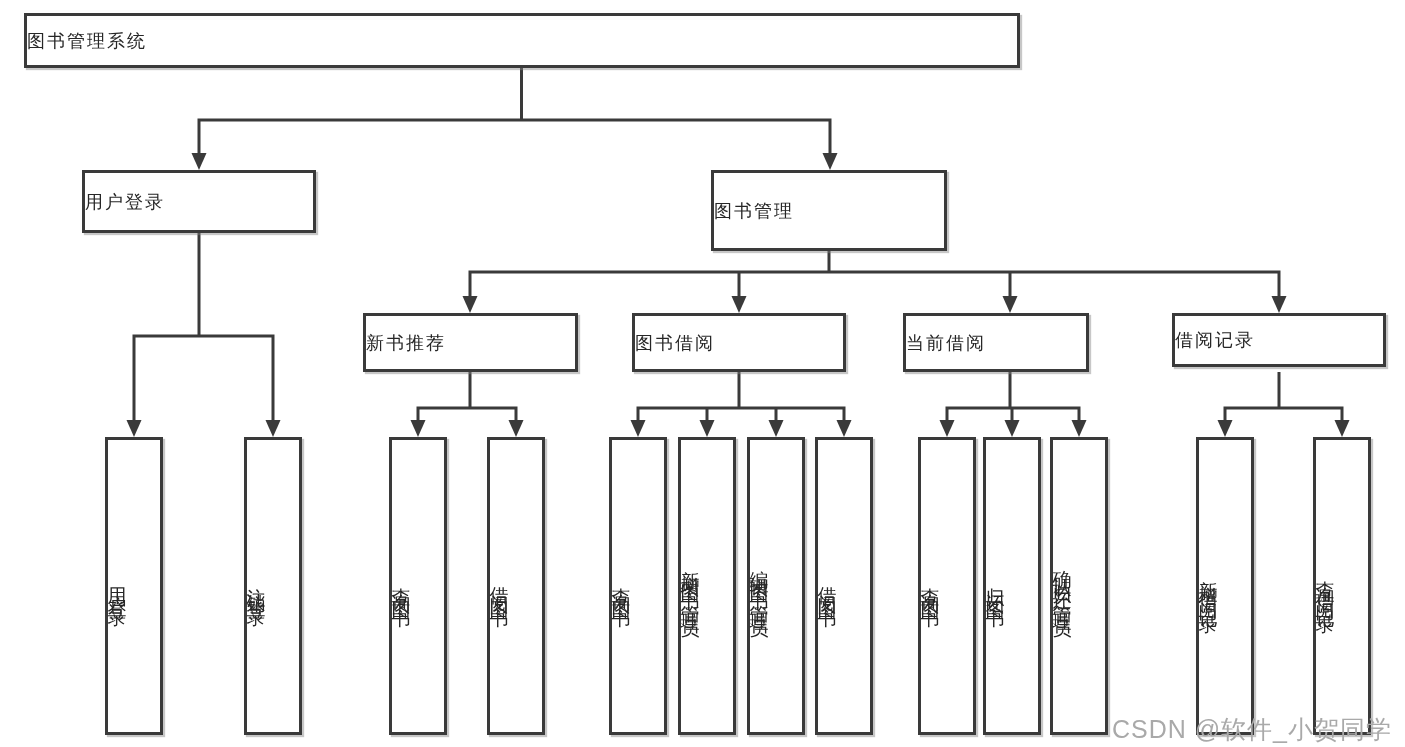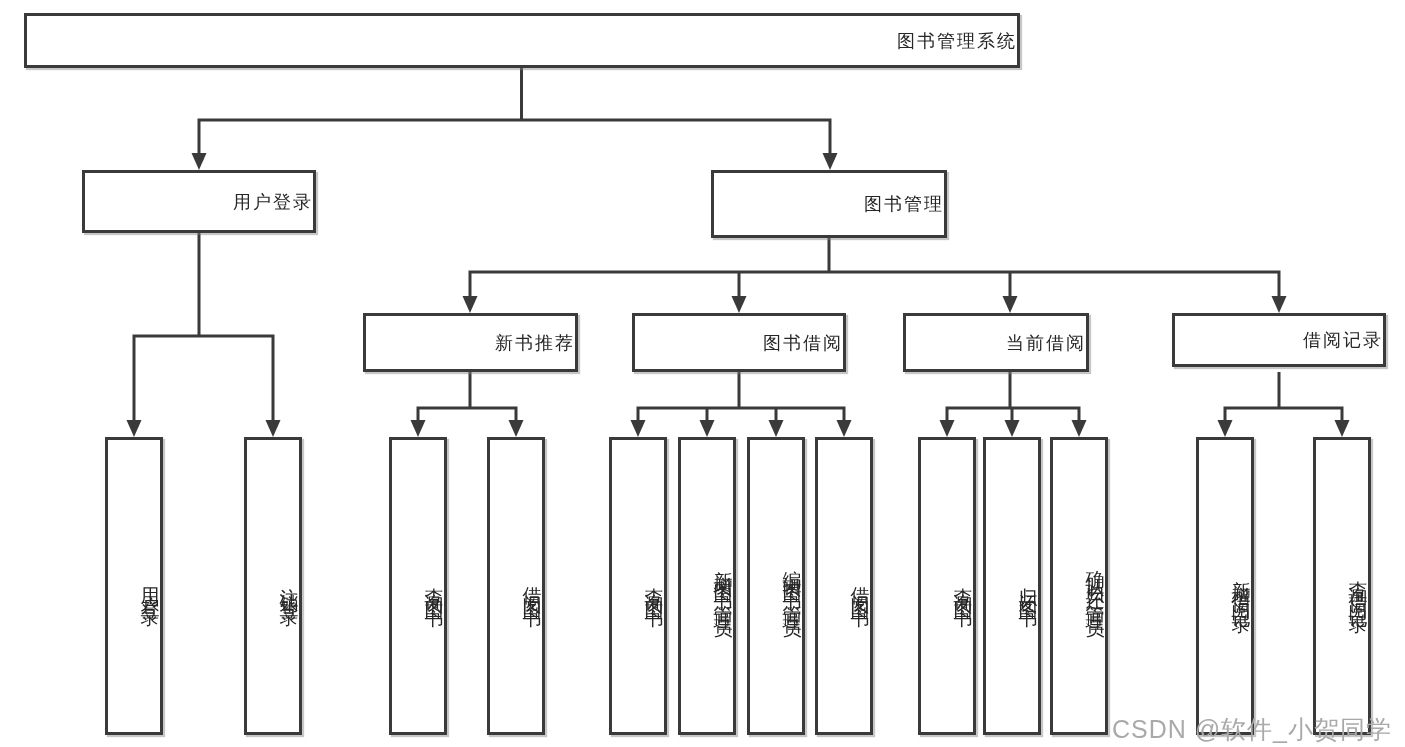--- a/index.html
+++ b/index.html
@@ -5,21 +5,21 @@
   html,body{margin:0;padding:0;background:#ffffff;}
   .canvas{
     position:relative;width:1405px;height:747px;background:#ffffff;
     font-family:"Liberation Sans","DejaVu Sans",sans-serif;overflow:hidden;
   }
   svg.connectors{position:absolute;left:0;top:0;z-index:1;}
   .box{
     position:absolute;box-sizing:border-box;background:#ffffff;
     border:3px solid #3a3a3a;
     box-shadow:2px 2px 1px rgba(130,130,130,.45);
-    display:flex;align-items:center;justify-content:flex-end;
+    display:flex;align-items:center;justify-content:flex-start;
     z-index:2;
   }
   .lbl{
     font-size:18px;color:#262626;letter-spacing:2px;white-space:nowrap;
   }
   .vlbl{
     writing-mode:vertical-lr;text-orientation:mixed;
     font-size:19px;color:#262626;letter-spacing:7px;line-height:1;
   }
   .watermark{
@@ -79,21 +79,21 @@
     </g>
   </svg>
 
   <div class="box" style="left:24px;top:13px;width:996px;height:55px">
     <span class="lbl">图书管理系统</span>
   </div>
 
   <div class="box" style="left:82px;top:170px;width:234px;height:63px">
     <span class="lbl">用户登录</span>
   </div>
-  <div class="box" style="left:711px;top:170px;width:236px;height:68px">
+  <div class="box" style="left:711px;top:170px;width:236px;height:81px">
     <span class="lbl">图书管理</span>
   </div>
 
   <div class="box" style="left:363px;top:313px;width:215px;height:59px">
     <span class="lbl">新书推荐</span>
   </div>
   <div class="box" style="left:632px;top:313px;width:214px;height:59px">
     <span class="lbl">图书借阅</span>
   </div>
   <div class="box" style="left:903px;top:313px;width:186px;height:59px">

